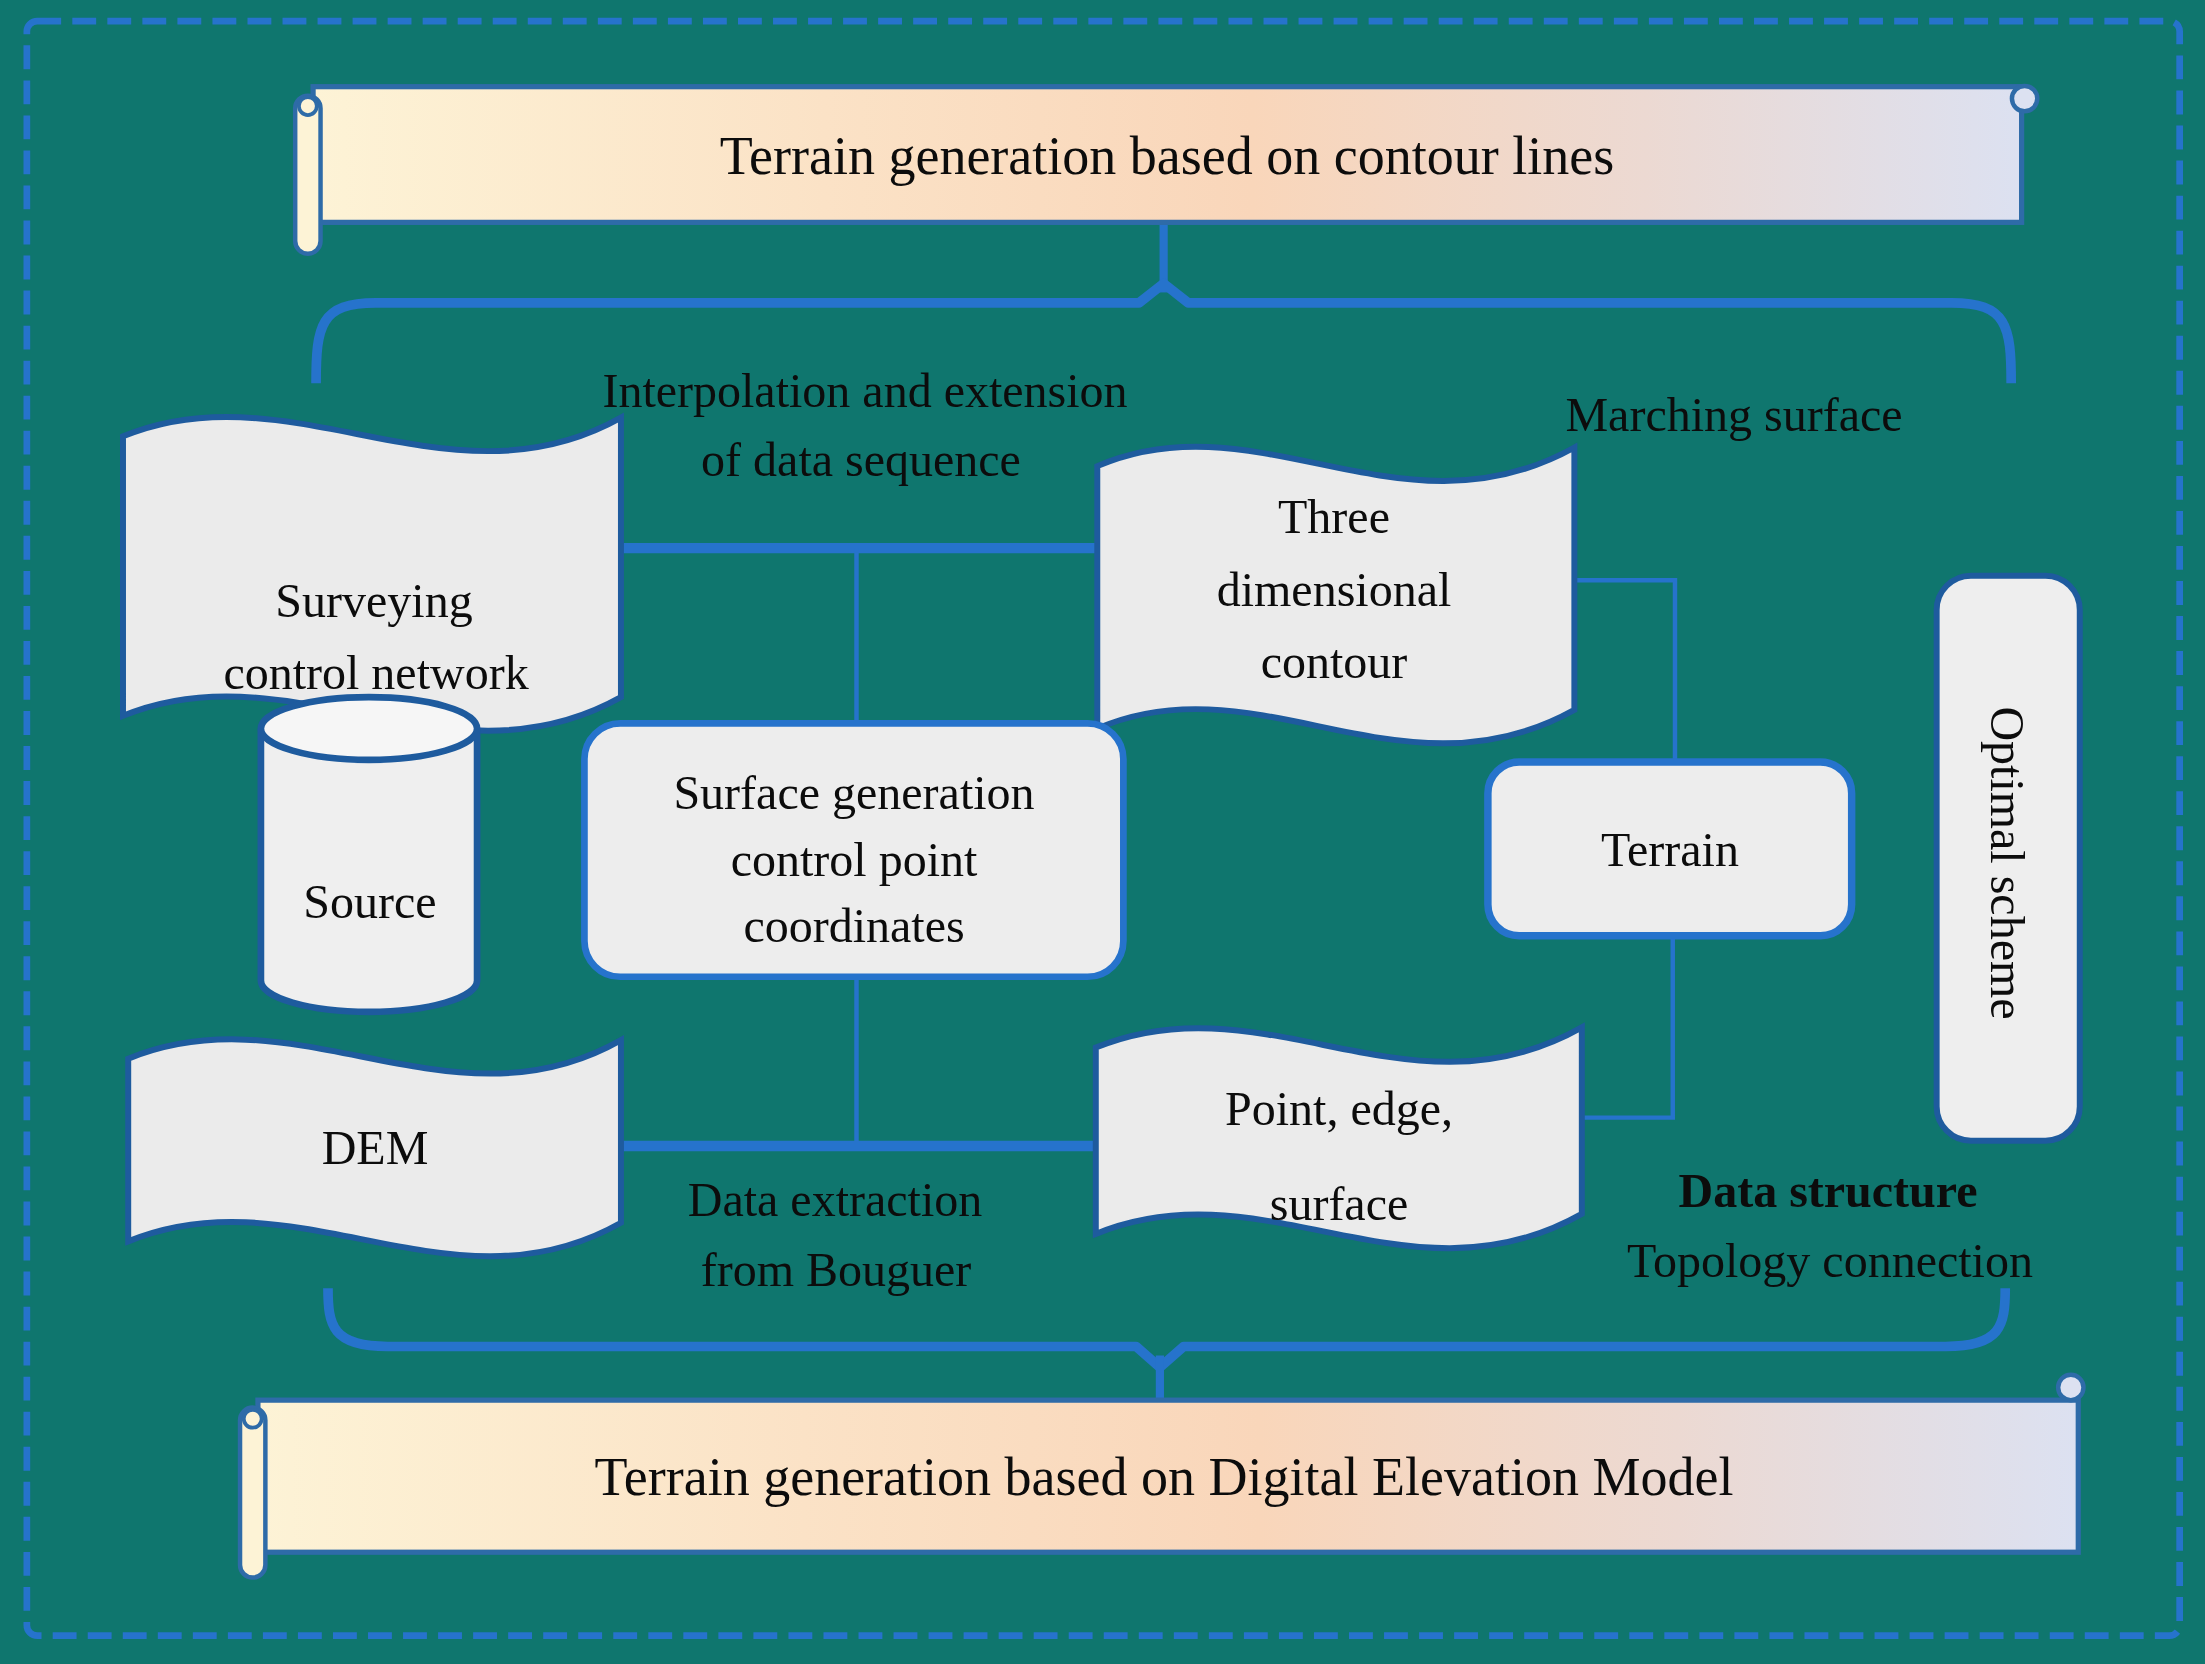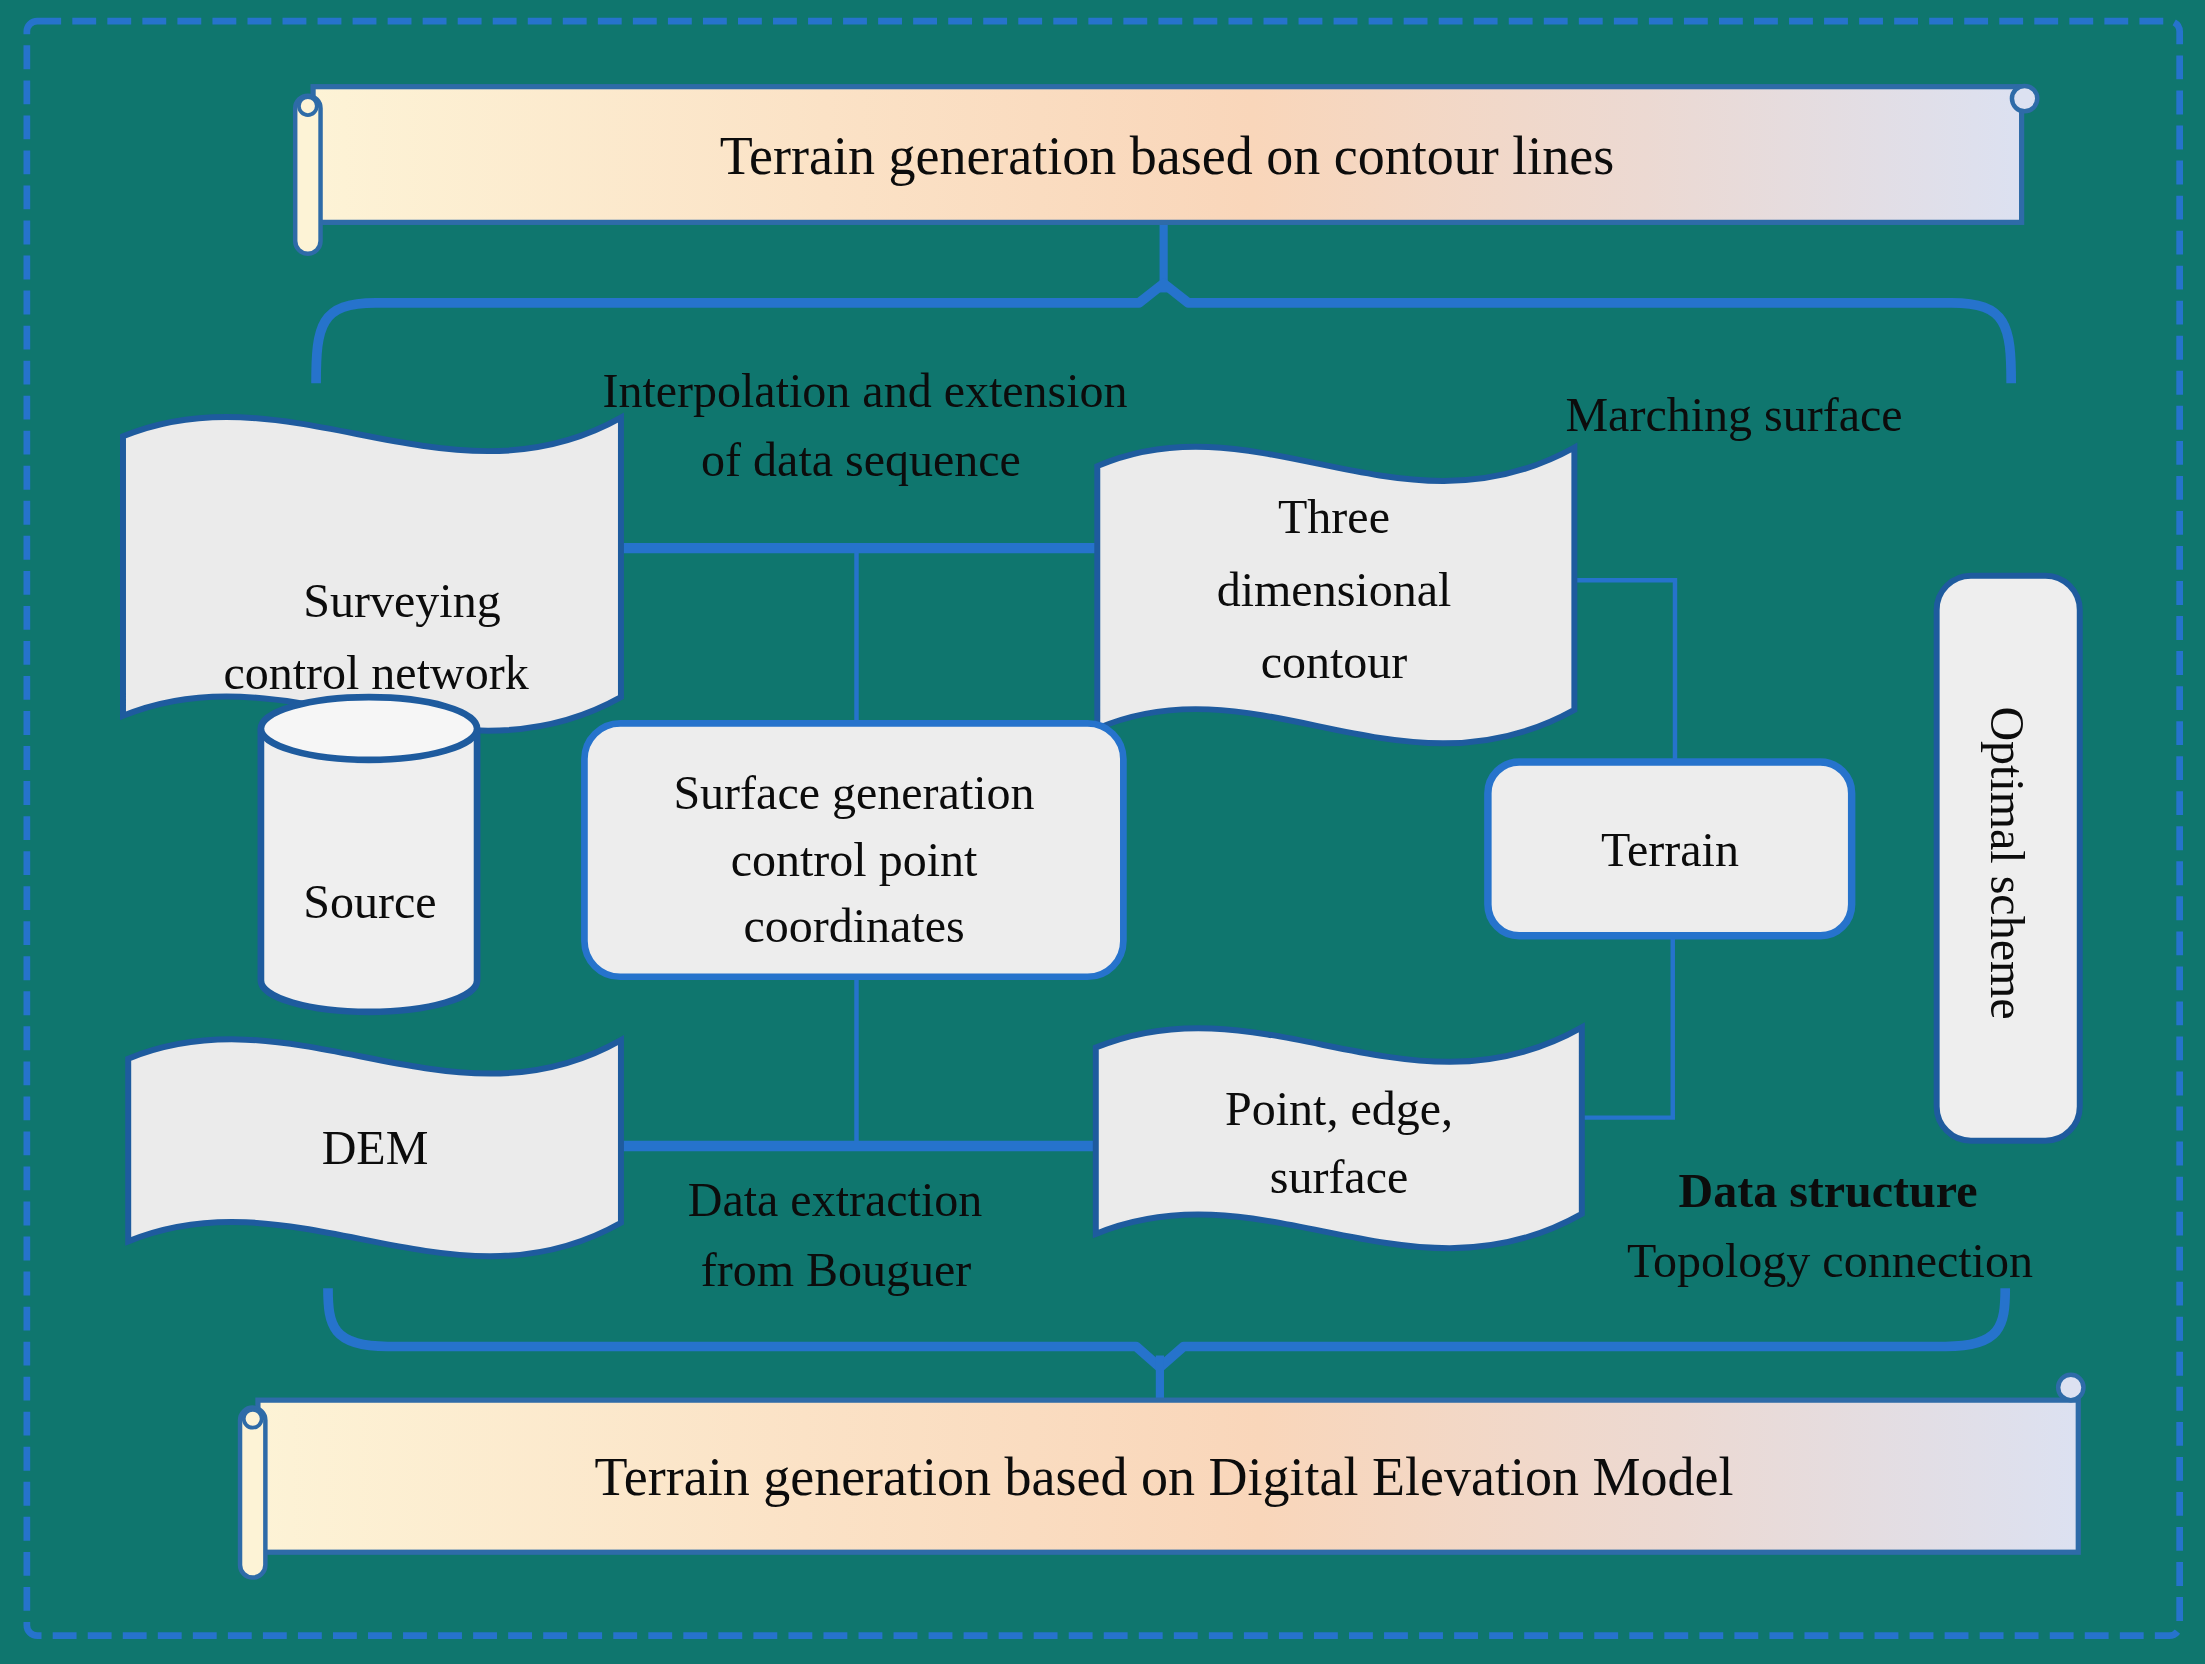--- a/index.html
+++ b/index.html
@@ -69,36 +69,36 @@
   <div class="lbl big" style="left:1164px;top:1477px;">Terrain generation based on Digital Elevation Model</div>
 
   <div class="lbl" style="left:865px;top:391px;">Interpolation and extension</div>
   <div class="lbl" style="left:861px;top:460px;">of data sequence</div>
   <div class="lbl" style="left:1734px;top:415px;">Marching surface</div>
   <div class="lbl" style="left:835px;top:1200px;">Data extraction</div>
   <div class="lbl" style="left:836px;top:1270px;">from Bouguer</div>
   <div class="lbl" style="left:1828px;top:1191px;font-weight:bold;">Data structure</div>
   <div class="lbl" style="left:1830px;top:1261px;">Topology connection</div>
 
-  <div class="lbl" style="left:374px;top:601px;margin-left:28px;">Surveying</div>
+  <div class="lbl" style="left:374px;top:601px;">Surveying</div>
   <div class="lbl" style="left:376px;top:673px;">control network</div>
 
   <div class="lbl" style="left:370px;top:902px;">Source</div>
 
   <div class="lbl" style="left:854px;top:793px;">Surface generation</div>
   <div class="lbl" style="left:854px;top:860px;">control point</div>
   <div class="lbl" style="left:854px;top:926px;text-align:center;">coordinates</div>
 
   <div class="lbl" style="left:1334px;top:517px;">Three</div>
   <div class="lbl" style="left:1334px;top:590px;">dimensional</div>
   <div class="lbl" style="left:1334px;top:662px;">contour</div>
 
   <div class="lbl" style="left:1670px;top:850px;">Terrain</div>
 
   <div class="lbl vert" style="left:2007px;top:863px;">Optimal scheme</div>
 
   <div class="lbl" style="left:375px;top:1148px;">DEM</div>
 
   <div class="lbl" style="left:1339px;top:1109px;">Point, edge,</div>
-  <div class="lbl" style="left:1339px;top:1177px;text-align:right;">surface</div>
+  <div class="lbl" style="left:1339px;top:1204px;text-align:right;">surface</div>
 
 </div>
 
 
 </body></html>

